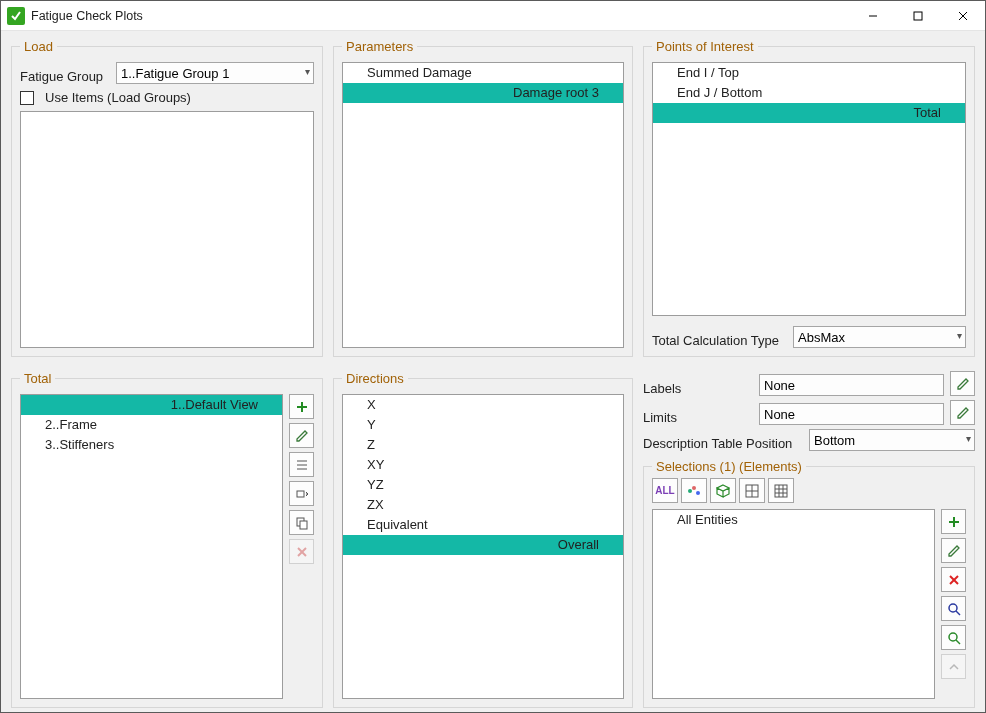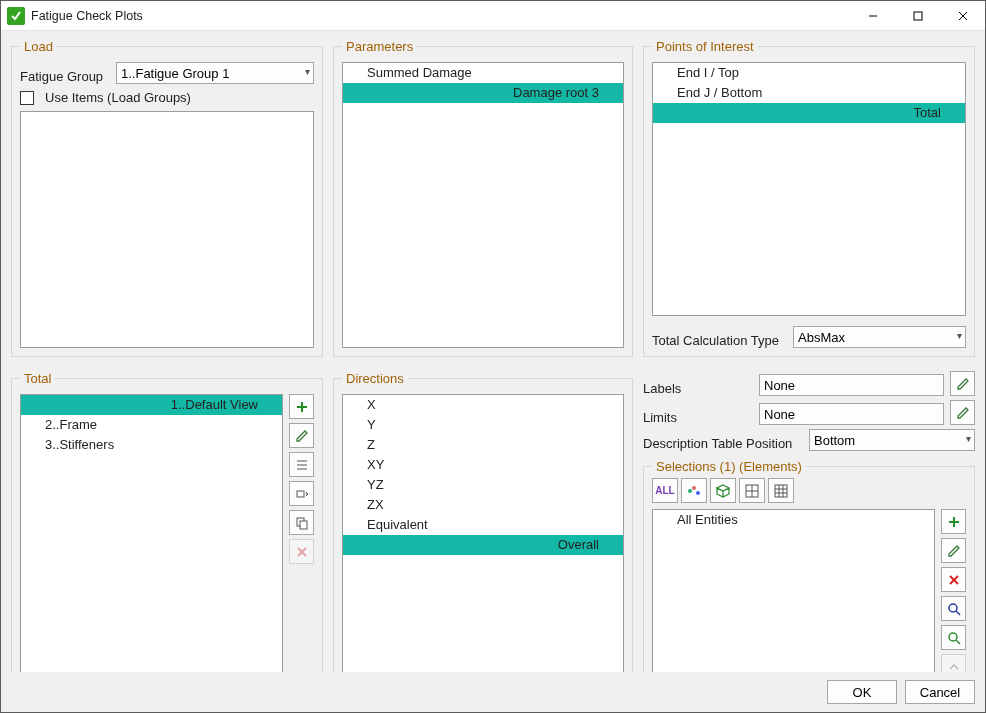--- a/index.html
+++ b/index.html
@@ -280,17 +280,13 @@
                 </svg>
               </div>
 
           </div>
         </div>
       </fieldset>
     </div>
 
   </div>
 
-  <div class="footer">
-    <button class="btn">OK</button>
-    <button class="btn">Cancel</button>
-  </div>
 </div>
 
 </body></html>

